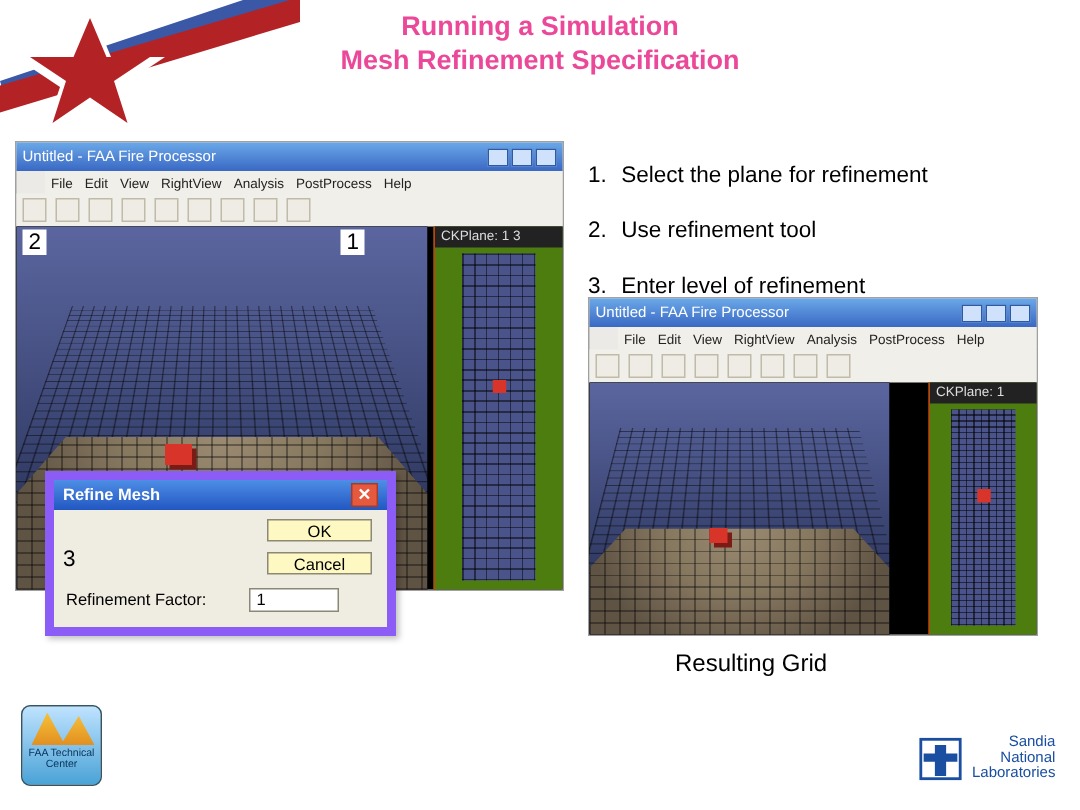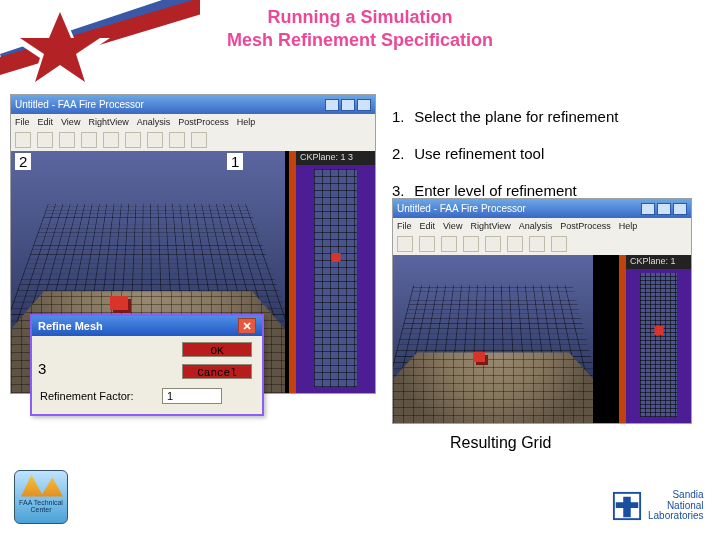--- a/index.html
+++ b/index.html
@@ -6,21 +6,21 @@
   html, body { width: 720px; height: 540px; font-family: Arial, Helvetica, sans-serif; background: #fff; overflow: hidden; }
   .slide { position: relative; width: 720px; height: 540px; }
   .title-block { position: absolute; top: 6px; left: 0; right: 0; text-align: center; font-weight: bold; color: #ec4899; font-size: 18px; line-height: 1.25; }
   .instructions { position: absolute; top: 108px; left: 392px; width: 320px; font-size: 15px; }
   .instructions .row { margin-bottom: 20px; }
   .instructions .num { display: inline-block; width: 18px; }
   .main-shot { position: absolute; top: 94px; left: 10px; width: 366px; height: 300px; border: 1px solid #a0a0a0; background: #eceae6; }
   .titlebar { height: 19px; background: linear-gradient(#6aa8e8,#3a68c4); display: flex; align-items: center; padding: 0 4px; font-size: 10px; color: #fff; }
   .titlebar .tctrl { margin-left: auto; display:flex; gap:2px; }
   .titlebar .tctrl span { width:14px; height:12px; background:#cfe1fb; border:1px solid #2b5aa8; }
-  .menubar { height: 15px; background:#f1efe9; font-size:9px; display:flex; gap:8px; align-items:center; padding:0 4px; color:#222; }
+  .menubar { height: 15px; background:#f1efe9; font-size:9px; display:flex; gap:8px; align-items:center; padding:0 4px; color:#222;margin-left:19px; }
   .toolbar2 { height: 22px; background:#f1efe9; font-size:9px; display:flex; gap:6px; align-items:center; padding:0 4px; }
   .toolbar2 .tbtn { width:16px; height:16px; border:1px solid #c0bba9; background:#eeece4; }
   .viewarea { position:relative; height: calc(100% - 19px - 15px - 22px); background:#000; display:flex; }
   .view3d { position:relative; flex:1; overflow:hidden; background:#000; }
   .gridwire { position:absolute; inset:0;
     background:
       linear-gradient(#5b66a0, #3c4674 55%, #1f2848);
   }
   .gridwire::before {
     content:''; position:absolute; inset:0;
@@ -34,36 +34,36 @@
     background: radial-gradient(ellipse at 50% 0%, #9a8a72 0%, #86775f 35%, #5f5344 70%);
     clip-path: polygon(0 30%, 12% 0, 88% 0, 100% 30%, 100% 100%, 0 100%);
   }
   .hull::after{
     content:''; position:absolute; inset:0;
     background-image:
       repeating-linear-gradient(0deg, rgba(0,0,0,.35) 0, rgba(0,0,0,.35) 1px, transparent 1px, transparent 8px),
       repeating-linear-gradient(90deg, rgba(0,0,0,.35) 0, rgba(0,0,0,.35) 1px, transparent 1px, transparent 10px);
   }
   .redcube { position:absolute; left:36%; top:60%; width:18px; height:14px; background:#d8342a; box-shadow: 3px 3px 0 #7a1b15; }
-  .planepanel { width: 86px; margin-left:4px; border-left:7px solid #c2410c; background:#4c1d95; position:relative; }
+  .planepanel { width: 86px; margin-left:4px; border-left:1px solid #c2410c; background:#4d7c0f; position:relative; }
   .planepanel .plabel { position:absolute; top:0; left:0; right:0; height:14px; background:#222; color:#ddd; font-size:9px; padding:1px 4px; }
   .planepanel .strip { position:absolute; top:18px; bottom:6px; left:18px; right:18px; background:#4a548a;
     background-image:
       repeating-linear-gradient(0deg, rgba(0,0,0,.5) 0, rgba(0,0,0,.5) 1px, transparent 1px, transparent 7px),
       repeating-linear-gradient(90deg, rgba(0,0,0,.5) 0, rgba(0,0,0,.5) 1px, transparent 1px, transparent 8px);
   }
   .planepanel .mark { position:absolute; left:50%; top:42%; width:9px; height:9px; transform:translate(-50%,0); background:#d8342a; }
   .callout { position:absolute; background:#fff; color:#000; font-size:15px; font-weight:400; padding:0 4px; }
   .co2 { top:2px; left:4px; }
   .co1 { top:2px; left:216px; }
-  .dialog { position:absolute; left:30px; top:314px; width:234px; background:#efece2; border:2px solid #8b5cf6; font-size:11px; box-shadow: 2px 2px 4px rgba(0,0,0,.25); }
+  .dialog { position:absolute; left:30px; top:314px; width:234px; background:#efece2; border:6px solid #8b5cf6; font-size:11px; box-shadow: 2px 2px 4px rgba(0,0,0,.25); }
   .dlg-title { height:20px; background:linear-gradient(#4e8ee6,#2257c2); color:#fff; font-weight:bold; display:flex; align-items:center; padding:0 6px; font-size:11px; }
   .dlg-title .x { margin-left:auto; width:18px; height:16px; background:#e55a3f; border:1px solid #a83b28; color:#fff; text-align:center; line-height:14px; font-size:11px; }
   .dlg-body { padding:6px 8px 10px; position:relative; height:78px; }
-  .dlg-btn { position:absolute; right:10px; width:70px; height:15px; background:#b91c1c; border:1px solid #8b8876; font-size:11px; text-align:center; line-height:16px;font-family:Liberation Mono, monospace; }
+  .dlg-btn { position:absolute; right:10px; width:70px; height:15px; background:#fef9c3; border:1px solid #8b8876; font-size:11px; text-align:center; line-height:16px; }
   .dlg-ok { top:6px; }
   .dlg-cancel { top:28px; }
   .dlg-lab { position:absolute; left:8px; bottom:12px; font-size:11px; }
   .dlg-inp { position:absolute; left:130px; bottom:10px; width:60px; height:16px; border:1px solid #8b8876; background:#fff; font-size:11px; padding:0 4px; }
   .co3 { position:absolute; top:24px; left:6px; font-size:15px; background:transparent; }
 
   .result-shot { position:absolute; top:198px; left:392px; width:300px; height:226px; border:1px solid #a0a0a0; background:#eceae6; }
   .result-shot .viewarea { height: calc(100% - 19px - 15px - 22px); gap: 22px; }
   .result-shot .planepanel { width:72px; }
   .result-shot .strip2 { position:absolute; top:18px; bottom:6px; left:14px; right:14px; background:#4a548a;

